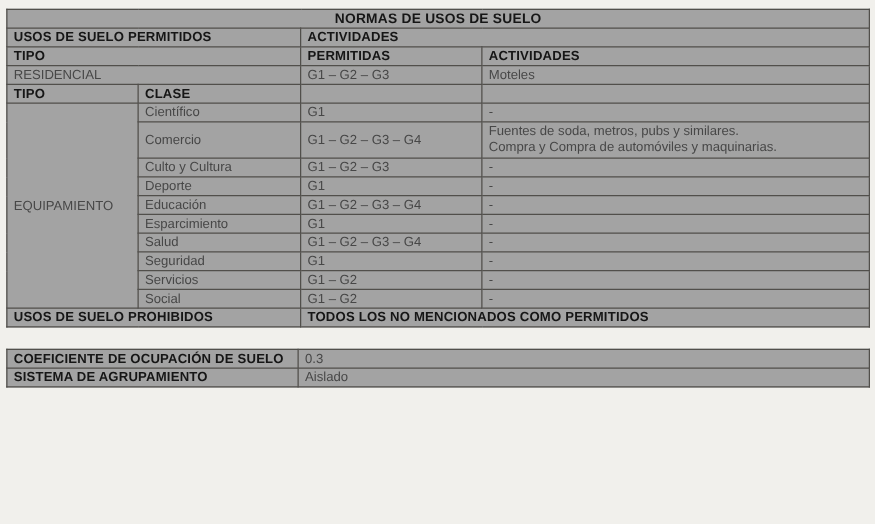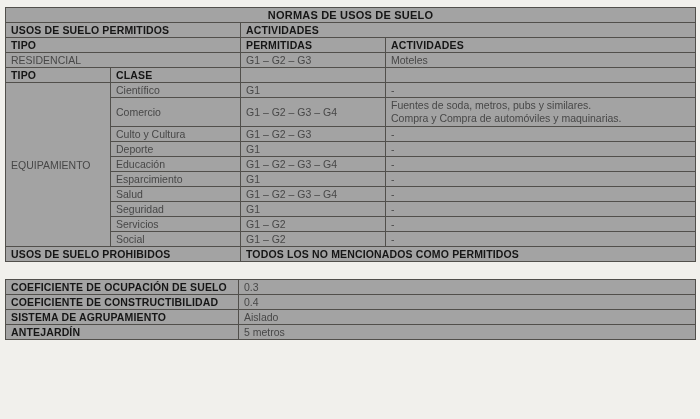--- a/index.html
+++ b/index.html
@@ -141,27 +141,19 @@
     <colgroup>
       <col style="width:233px">
         <col style="width:457px">
     </colgroup>
     <tbody>
     <tr>
       <td class="hd">COEFICIENTE DE OCUPACIÓN DE SUELO</td>
       <td class="nowrap">0.3</td>
     </tr>
     <tr>
-      <td class="hd">COEFICIENTE DE CONSTRUCTIBILIDAD</td>
-      <td class="nowrap">0.4</td>
-    </tr>
-    <tr>
       <td class="hd">SISTEMA DE AGRUPAMIENTO</td>
       <td class="nowrap">Aislado</td>
-    </tr>
-    <tr>
-      <td class="hd">ANTEJARDÍN</td>
-      <td class="nowrap">5 metros</td>
     </tr>
   </tbody>
     </table>
 
 </div>
 
 </body></html>

